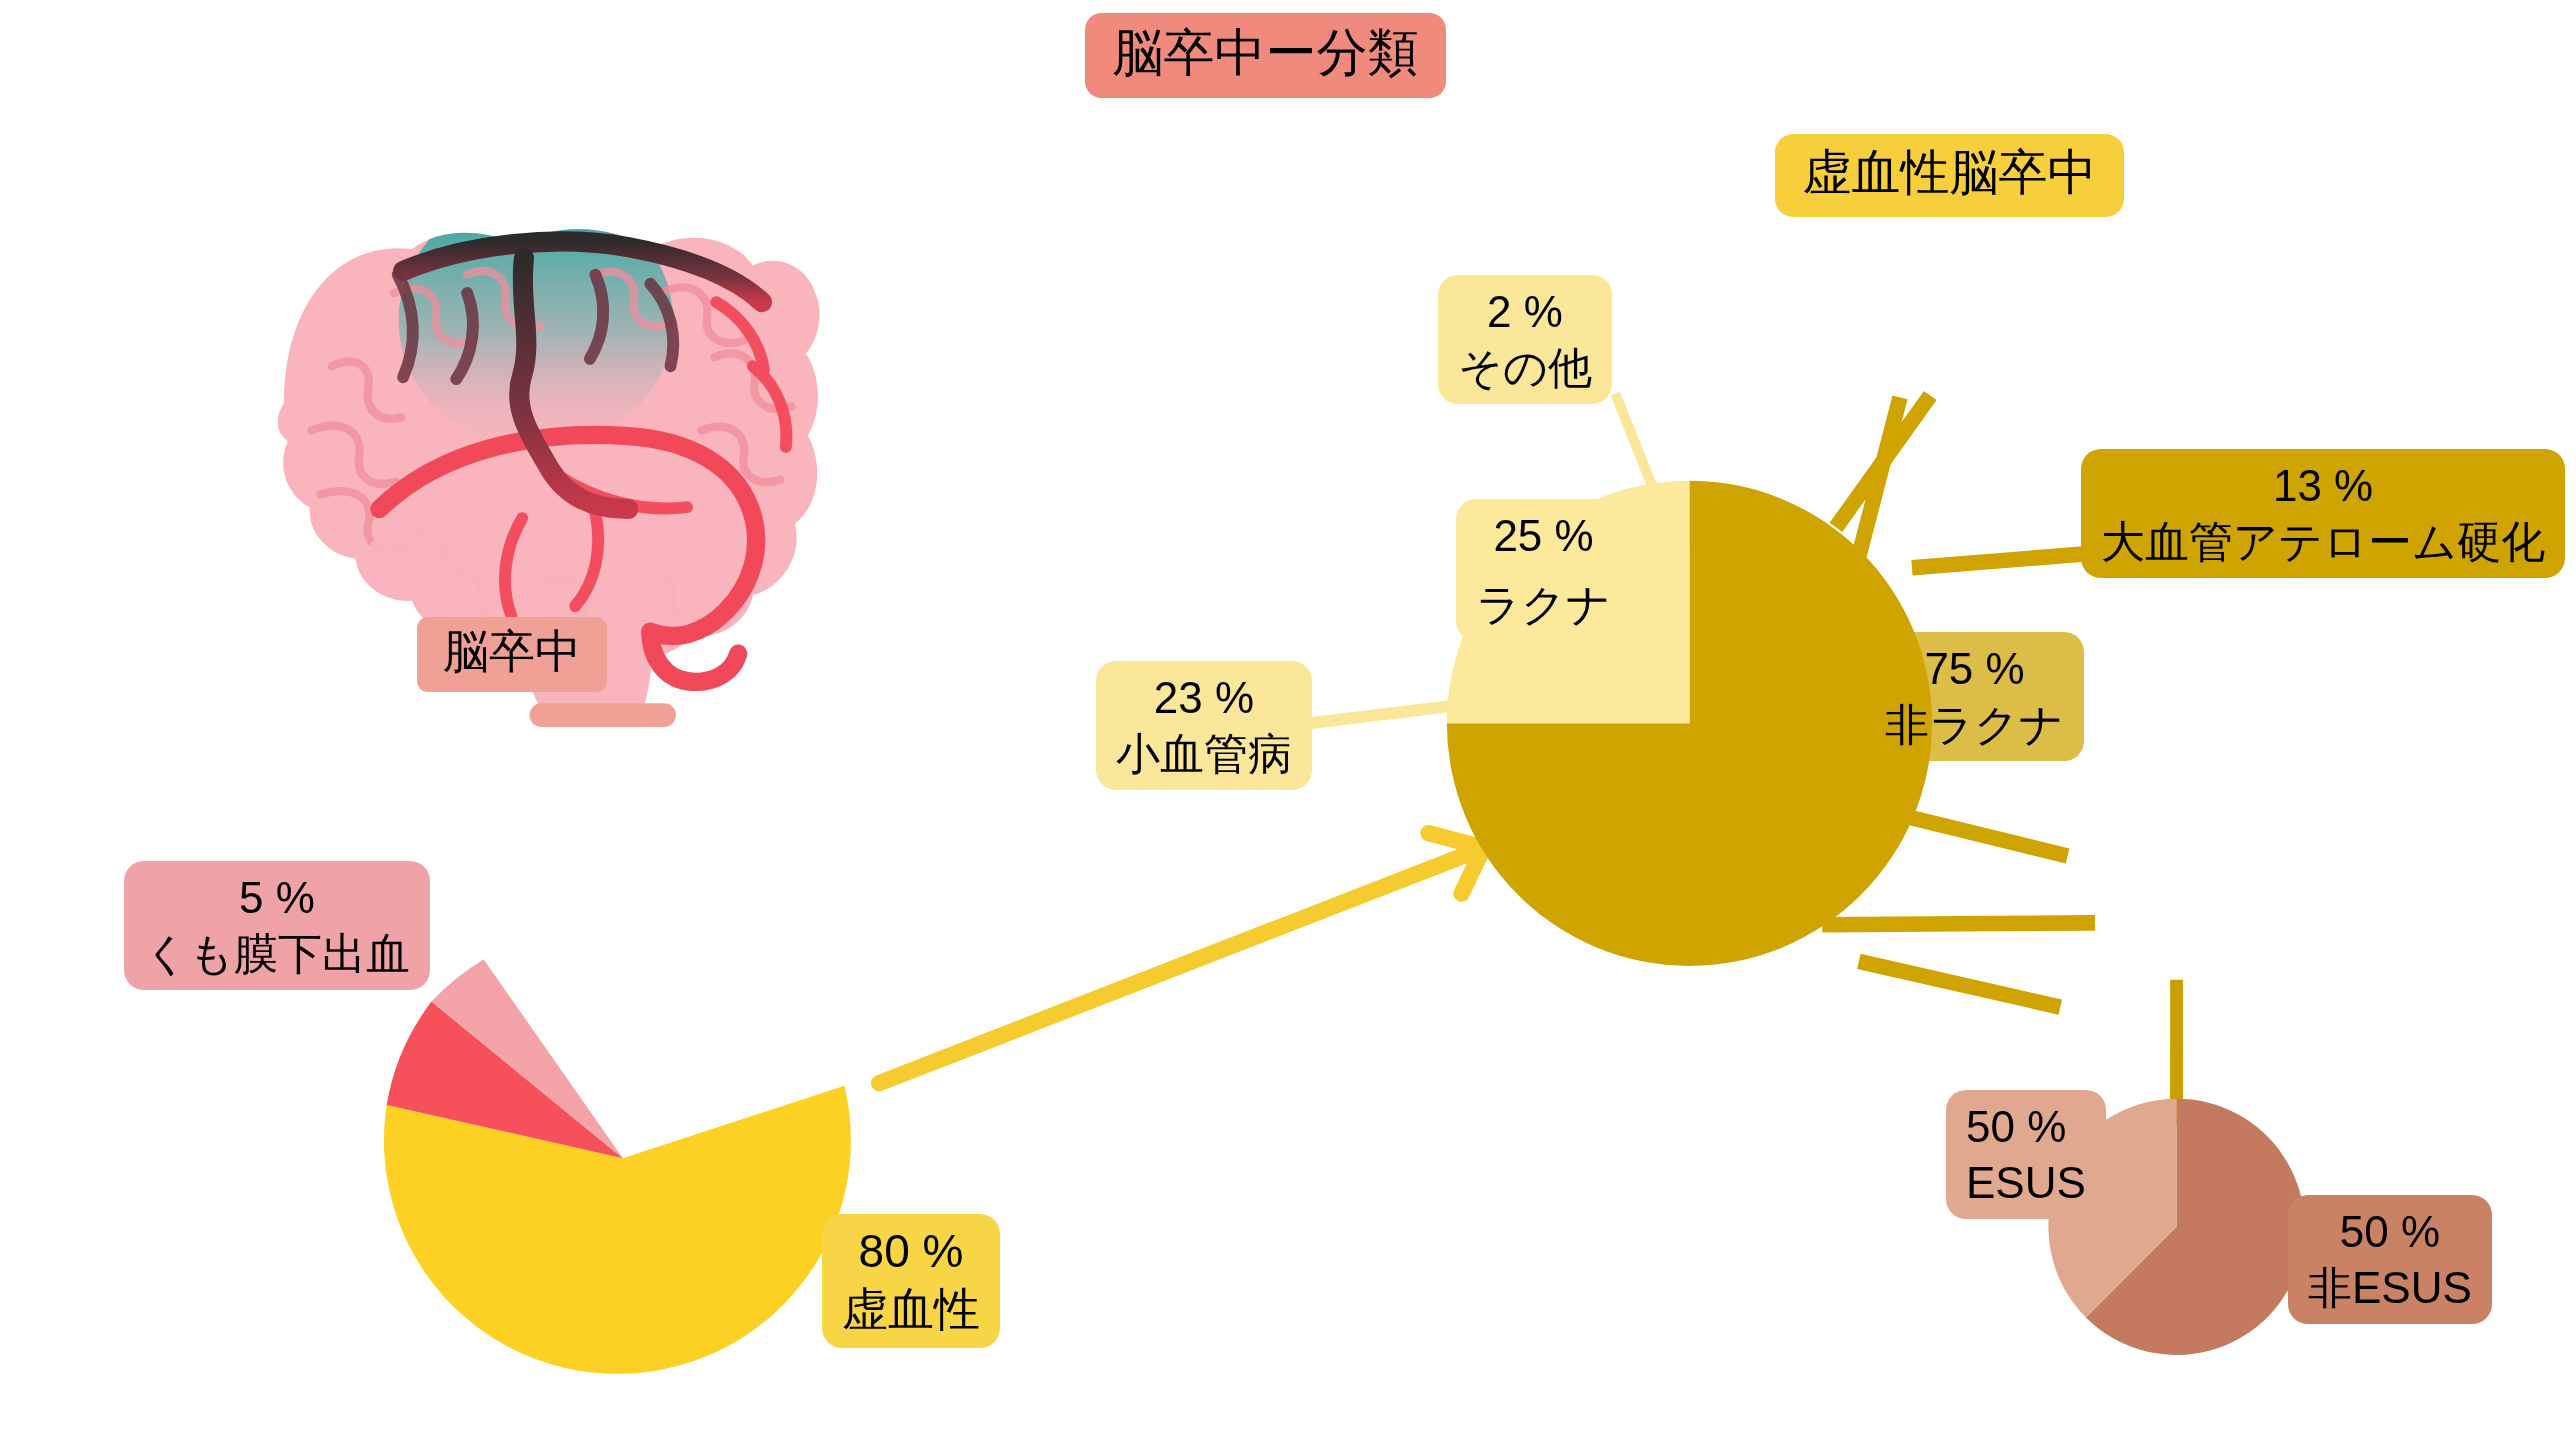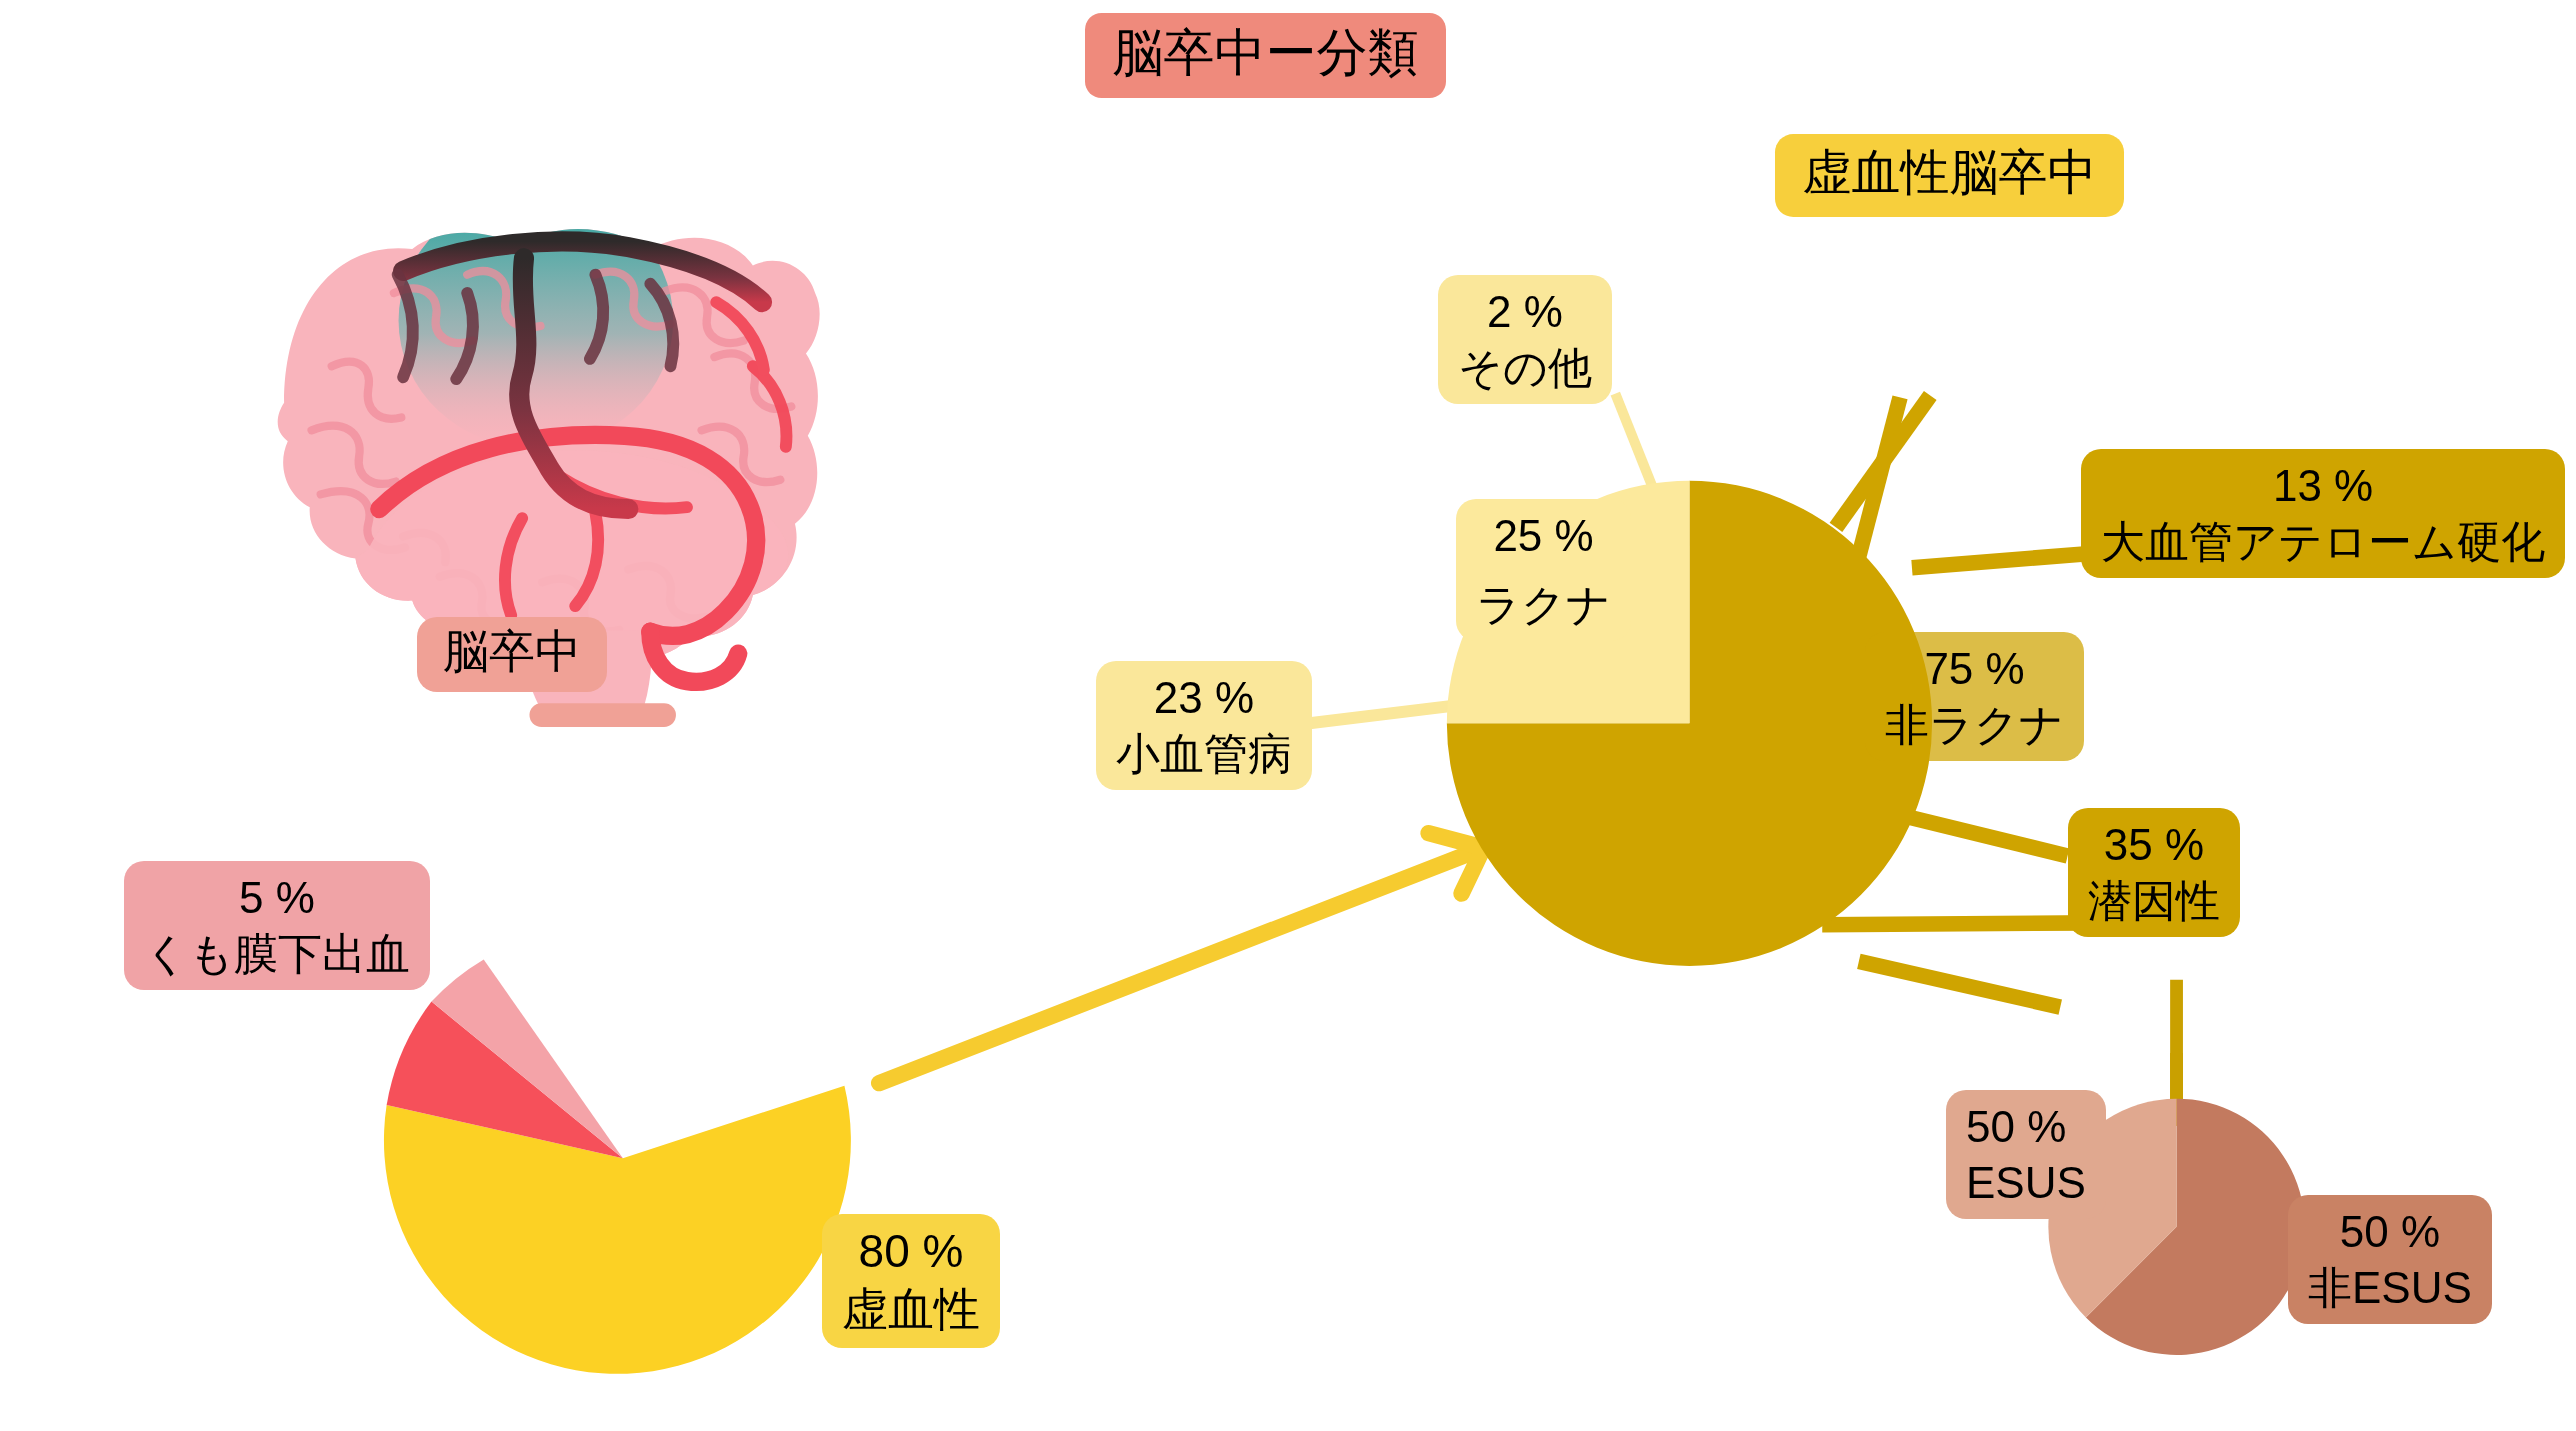--- a/index.html
+++ b/index.html
@@ -172,21 +172,21 @@
       </g>
       <g fill="none" stroke="#6a3340" stroke-width="13" stroke-linecap="round" opacity="0.85">
         <path d="M424 300 C444 336 446 376 430 412"></path>
         <path d="M500 320 C512 352 506 388 488 414"></path>
         <path d="M640 300 C654 332 650 366 634 392"></path>
         <path d="M700 310 C722 334 730 368 722 400"></path>
       </g>
     </g>
   </svg>
 
-  <div class="brain-chip" style="left:417px; top:617px;">脳卒中</div>
+  <div class="brain-chip" style="left:417px; top:617px;border-radius:11px;">脳卒中</div>
 
   <svg class="layer" viewBox="0 0 2813 1563">
 
     <g stroke-linecap="butt">
 
       <line x1="1764" y1="430" x2="1805" y2="533" stroke="#fae79a" stroke-width="11"></line>
 
       <line x1="1430" y1="790" x2="1660" y2="762" stroke="#fae79a" stroke-width="13"></line>
 
       <line x1="1980" y1="800" x2="2075" y2="434" stroke="#cfa400" stroke-width="17" transform="rotate(0)"></line>
@@ -263,24 +263,20 @@
   <div class="chip f48" style="left:2081px; top:449px; background:#cfa400;">
     <span class="pct">13 %</span>
     <span class="name">大血管アテローム硬化</span>
   </div>
 
   <div class="chip f48" style="left:1865px; top:632px; background:rgba(207,164,0,0.72);">
     <span class="pct">75 %</span>
     <span class="name">非ラクナ</span>
   </div>
 
-  <div class="chip f48" style="left:2068px; top:808px; background:#cfa400;">
-    <span class="pct">35 %</span>
-    <span class="name">潜因性</span>
-  </div>
 
   <div class="chip f48" style="left:1946px; top:1090px; background:#e0a88f; align-items:flex-start;">
     <span class="pct">50 %</span>
     <span class="name">ESUS</span>
   </div>
 
   <div class="chip f48" style="left:2288px; top:1195px; background:#c98264;">
     <span class="pct">50 %</span>
     <span class="name">非ESUS</span>
   </div>

